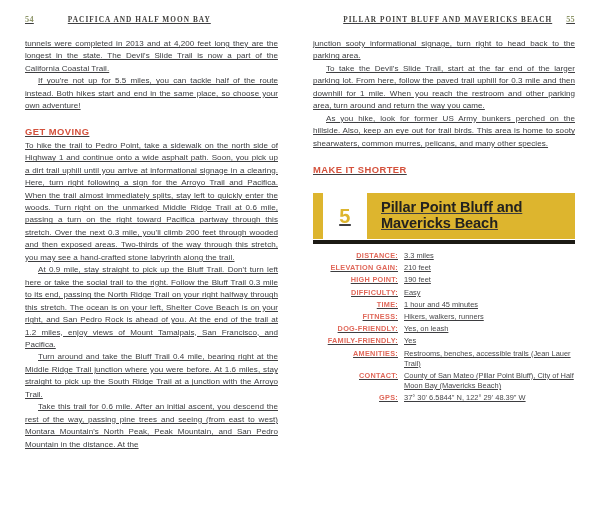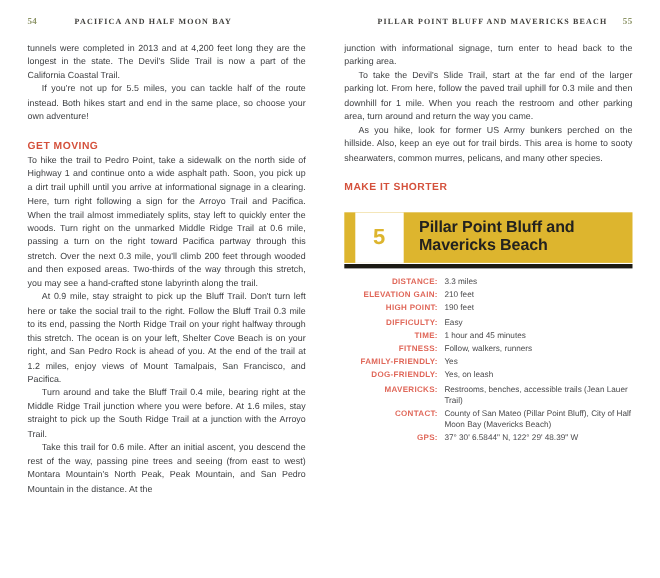--- a/index.html
+++ b/index.html
@@ -18,20 +18,21 @@
   .spread {
     position: absolute;
     inset: 0;
     display: flex;
   }
   .page {
     position: relative;
     width: 300px;
     height: 460px;
     box-sizing: border-box;
+    text-decoration: underline;
   }
   .page-left  { padding: 0 22px 0 25px; }
   .page-right { padding: 0 25px 0 13px; }
 
   
   .runhead {
     height: 38px;
     display: flex;
     align-items: center;
     font-family: "Liberation Serif", serif;
@@ -174,21 +175,21 @@
   </div>
 
   <div class="page page-right">
 
     <div class="runhead right">
       <span class="rh-title">PILLAR POINT BLUFF AND MAVERICKS BEACH</span>
       <span class="folio">55</span>
     </div>
 
     <div class="col">
-      <p class="body noindent">junction with informational signage, turn enter to head back to the parking area.</p>
+      <p class="body noindent">junction sooty informational signage, turn right to head back to the parking area.</p>
       <p class="body">To take the Devil's Slide Trail, start at the far end of the larger parking lot. From here, follow the paved trail uphill for 0.3 mile and then downhill for 1 mile. When you reach the restroom and other parking area, turn around and return the way you came.</p>
       <p class="body">As you hike, look for former US Army bunkers perched on the hillside. Also, keep an eye out for trail birds. This area is home to sooty shearwaters, common murres, pelicans, and many other species.</p>
 
       <h2 class="section">MAKE IT SHORTER</h2>
 
 
       <div class="hike-block">
         <div class="hike-banner">
           <div class="hike-num-slot">
             <span class="hike-num">5</span>
@@ -215,32 +216,32 @@
           <tr>
             <td class="lbl">DIFFICULTY:</td>
             <td class="val">Easy</td>
           </tr>
           <tr>
             <td class="lbl">TIME:</td>
             <td class="val">1 hour and 45 minutes</td>
           </tr>
           <tr>
             <td class="lbl">FITNESS:</td>
-            <td class="val">Follow, walkers, runners</td>
+            <td class="val">Hikers, walkers, runners</td>
+          </tr>
+          <tr>
+            <td class="lbl">DOG-FRIENDLY:</td>
+            <td class="val">Yes, on leash</td>
           </tr>
           <tr>
             <td class="lbl">FAMILY-FRIENDLY:</td>
             <td class="val">Yes</td>
           </tr>
           <tr>
-            <td class="lbl">DOG-FRIENDLY:</td>
-            <td class="val">Yes, on leash</td>
-          </tr>
-          <tr>
-            <td class="lbl">MAVERICKS:</td>
+            <td class="lbl">AMENITIES:</td>
             <td class="val">Restrooms, benches, accessible trails (Jean Lauer Trail)</td>
           </tr>
           <tr>
             <td class="lbl">CONTACT:</td>
             <td class="val">County of San Mateo (Pillar Point Bluff), City of Half Moon Bay (Mavericks Beach)</td>
           </tr>
           <tr>
             <td class="lbl">GPS:</td>
             <td class="val">37° 30' 6.5844" N, 122° 29' 48.39" W</td>
           </tr>

